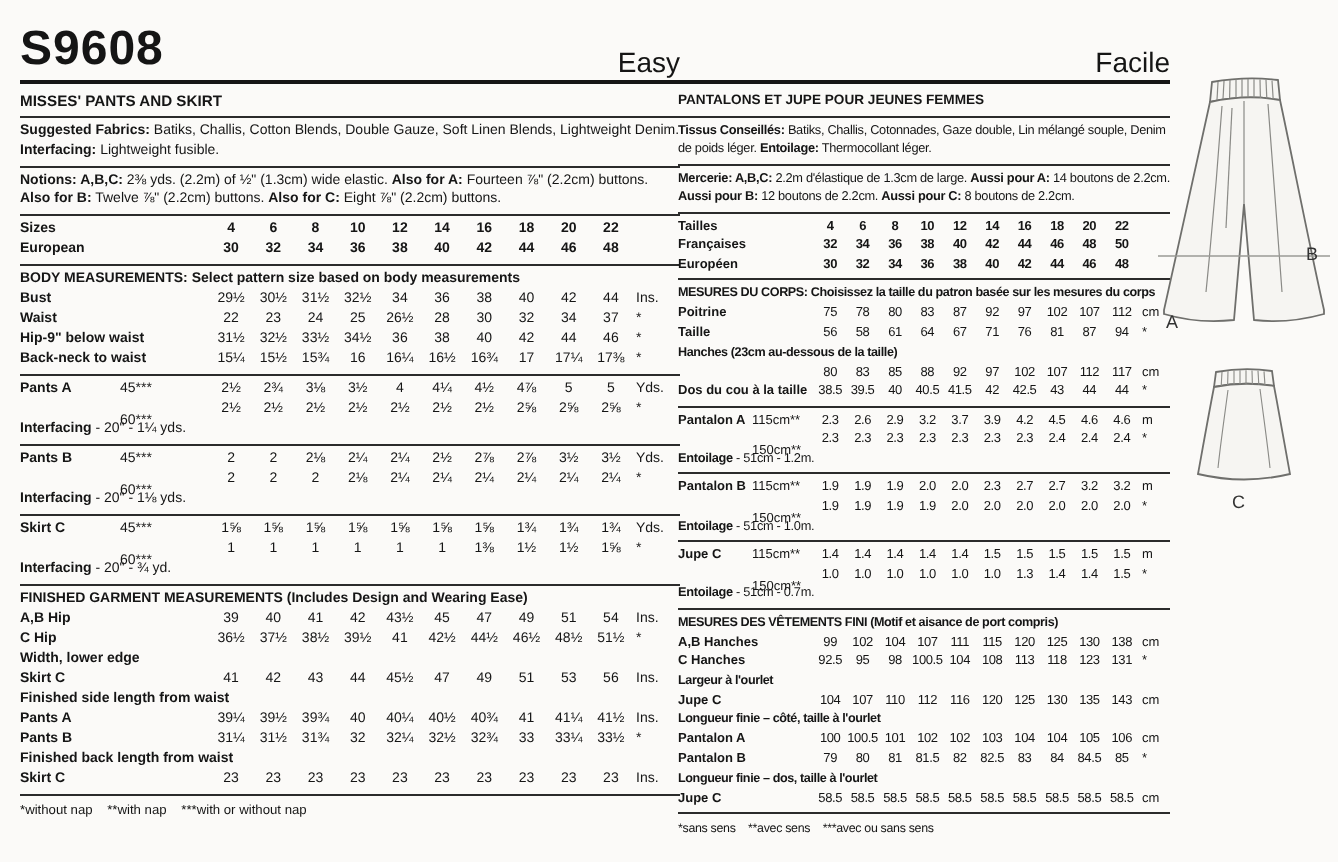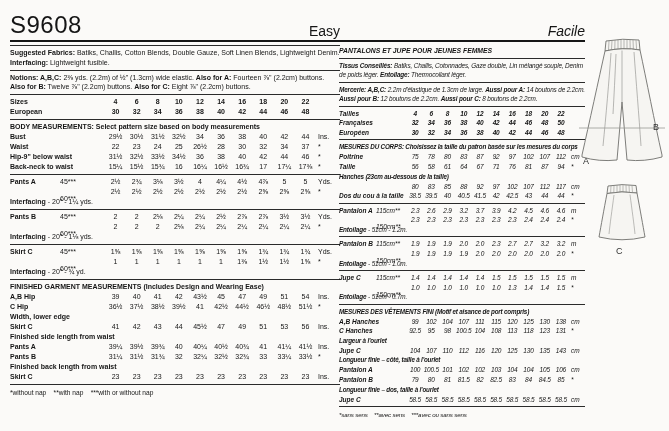--- a/index.html
+++ b/index.html
@@ -2,40 +2,40 @@
 <html><head>
 <meta charset="utf-8">
 <style>
   html,body{margin:0;padding:0;background:#ffffff;}
   #page{position:relative;width:669px;height:431px;background:#fbfaf8;overflow:hidden;
         font-family:"Liberation Sans","DejaVu Sans",sans-serif;color:#151515;}
   .col{position:absolute;top:8px;}
   #col-en{left:10px;width:330px;}
   #col-fr{left:339px;width:246px;}
   .hdr{display:flex;align-items:flex-end;height:30px;margin-bottom:2px;}
-  #code{font-size:24px;font-weight:normal;letter-spacing:.5px;line-height:26px;}
+  #code{font-size:24px;font-weight:bold;letter-spacing:.5px;line-height:26px;}
   .diff{font-size:14px;margin-left:auto;line-height:14px;}
   .rule{border-top:1px solid #2b2b2b;margin:2px 0;height:0;}
   .rule2{border-top:2px solid #161616;margin:2px 0 3px;height:0;}
   .h{font-weight:bold;font-size:7px;line-height:10px;white-space:nowrap;}
   .title{font-size:7.6px;line-height:11px;}
   .seg{font-size:7px;line-height:9.8px;}
   .seg b{font-weight:bold;}
   .foot{font-size:6.6px;padding-top:1px;}
   .row{display:grid;align-items:baseline;font-size:7px;line-height:10px;}
   #col-en .row{grid-template-columns:95px repeat(10,1fr) 24px;}
   #col-fr .row{grid-template-columns:68px repeat(10,1fr) 16px;}
   .boldrow{font-weight:bold;}
   .lab{position:relative;white-space:nowrap;}
   #col-en .lab .sub{position:absolute;left:50px;top:0;font-weight:normal;}
   #col-fr .lab .sub{position:absolute;left:37px;top:0;font-weight:normal;}
   .val{text-align:center;white-space:nowrap;}
   .unit{white-space:nowrap;padding-left:2px;}
   
-  #col-fr{font-size:6.4px;font-style:italic;}
+  #col-fr{font-size:6.4px;}
   #col-fr .seg{font-size:6.4px;letter-spacing:-.15px;line-height:9.4px;}
   #col-fr .h{font-size:6.3px;letter-spacing:-.2px;}
   #col-fr .title{font-size:6.8px;letter-spacing:0;}
   #col-fr .row{font-size:6.5px;line-height:9.6px;}
   #col-fr .val{letter-spacing:-.2px;}
   #col-fr .foot{font-size:6.2px;}
   
   #illus{position:absolute;left:578px;top:36px;width:91px;height:270px;}
   .viewlabel{position:absolute;font-size:9px;color:#333;font-family:"Liberation Sans","DejaVu Sans",sans-serif;}
   svg{display:block;}
@@ -45,20 +45,21 @@
 
 <div id="page">
 
   <div id="col-en" class="col">
     <div class="hdr">
       <span id="code">S9608</span>
       <span class="diff">Easy</span>
     </div>
     <div>
         <div class="rule2"></div>
+        <div class="h title">MISSES' PANTS AND SKIRT</div>
         <div class="rule"></div>
         <div class="seg para"><b>Suggested Fabrics:</b><span> Batiks, Challis, Cotton Blends, Double Gauze, Soft Linen Blends, Lightweight Denim. </span><b>Interfacing:</b><span> Lightweight fusible.</span></div>
         <div class="rule"></div>
         <div class="seg para"><b>Notions: A,B,C:</b><span> 2⅜ yds. (2.2m) of ½" (1.3cm) wide elastic. </span><b>Also for A:</b><span> Fourteen ⅞" (2.2cm) buttons. </span><b>Also for B:</b><span> Twelve ⅞" (2.2cm) buttons. </span><b>Also for C:</b><span> Eight ⅞" (2.2cm) buttons.</span></div>
         <div class="rule"></div>
         <div class="row boldrow">
           <div class="lab"><b>Sizes</b></div>
           <div class="val">4</div>
           <div class="val">6</div>
           <div class="val">8</div>

